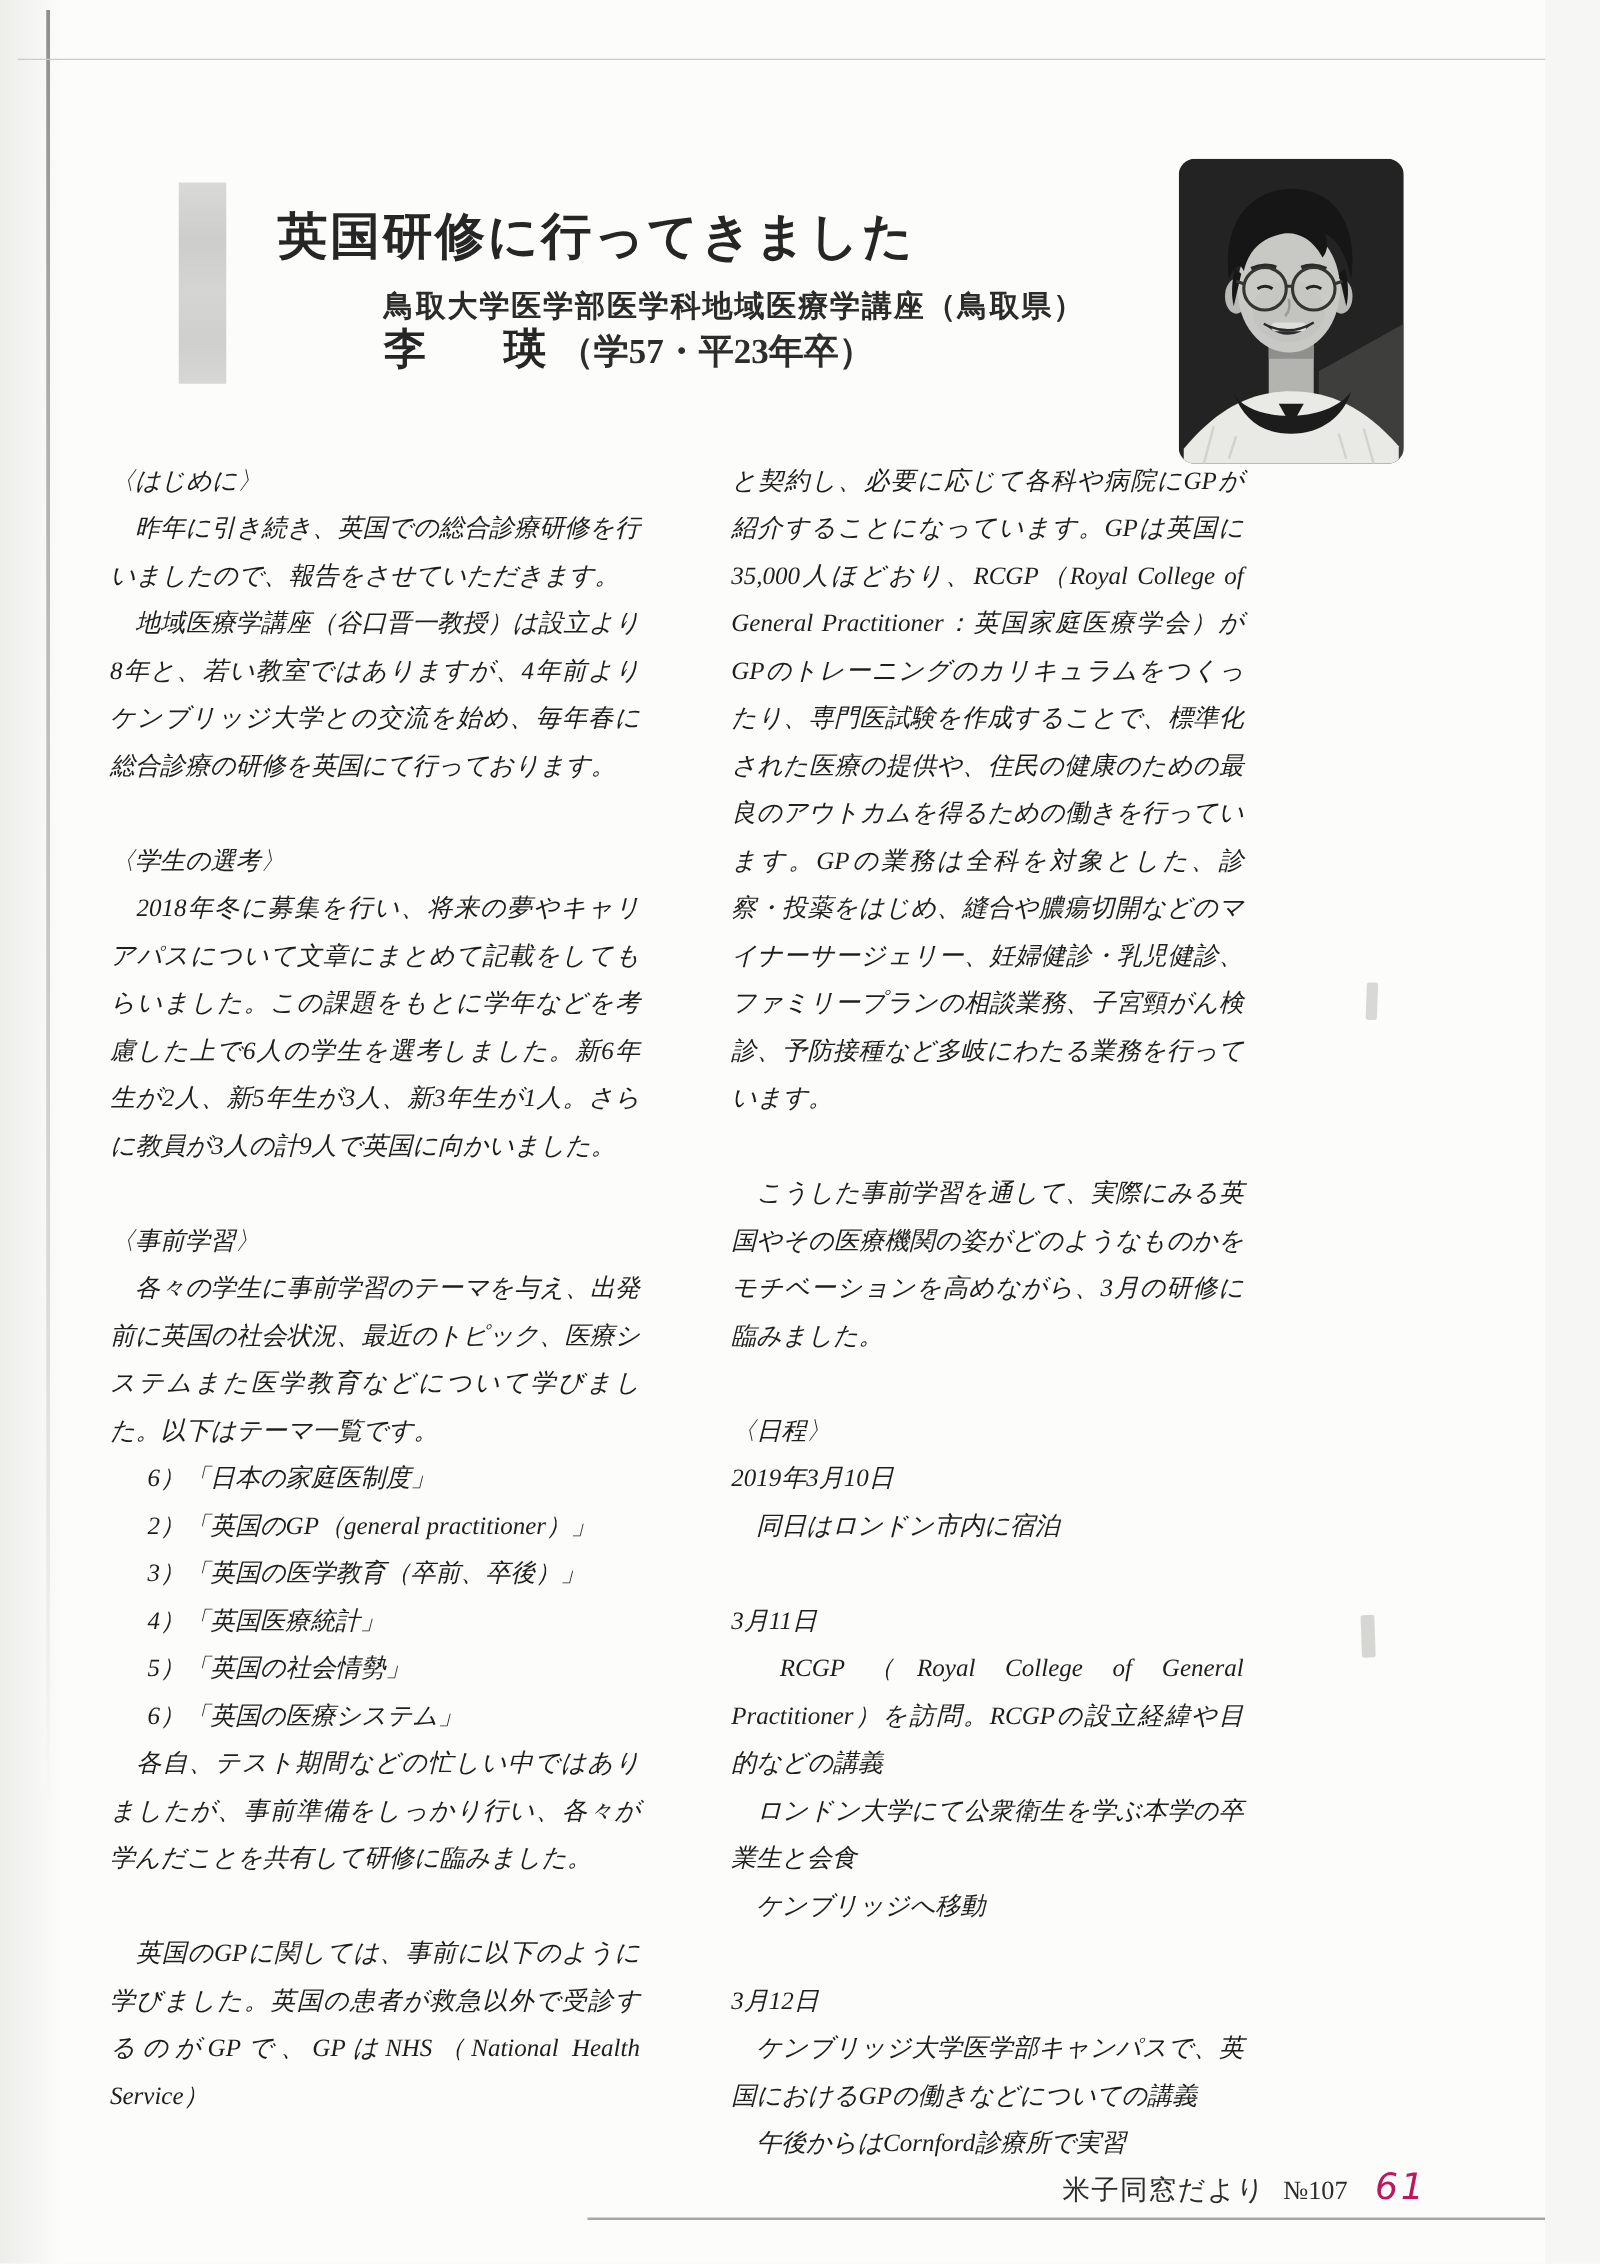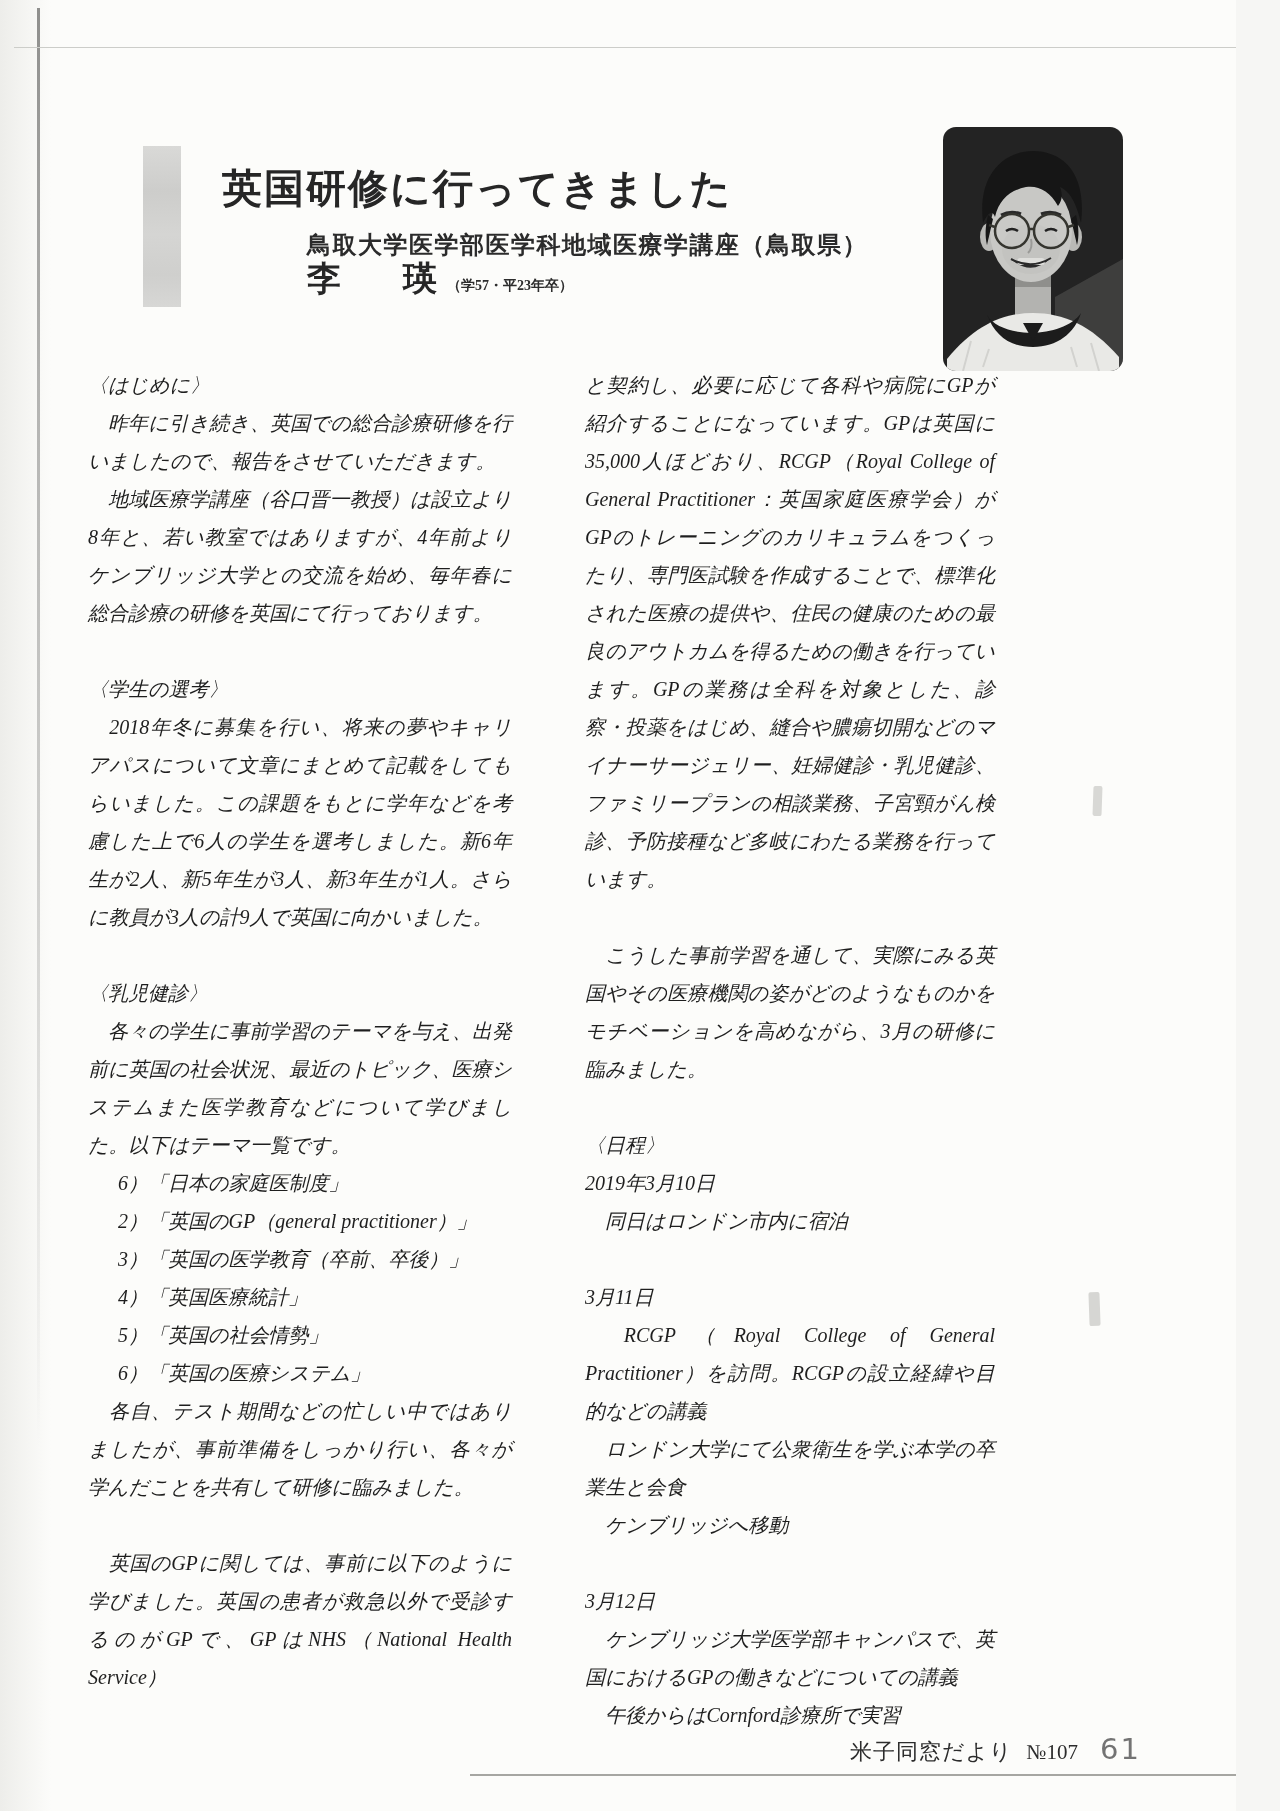--- a/index.html
+++ b/index.html
@@ -58,21 +58,21 @@
     text-align:center;
   }
   .author-row {
     position:absolute; left:307px; top:256px;
     display:flex; align-items:baseline; white-space:nowrap;
   }
   .author-surname, .author-given {
     font-size:34px; font-weight:bold; color:#262626;
   }
   .author-given { margin-left:62px; }
-  .author-note { margin-left:10px; font-size:14px; font-weight:bold; color:#2d2d2d; }
+  .author-note { margin-left:10px; font-size:28px; font-weight:bold; color:#2d2d2d; }
   
   .photo {
     position:absolute; left:943px; top:127px; width:180px; height:244px;
   }
   
   .col { position:absolute; top:366px; color:#1e1e1e;font-style:italic; }
   .col-left  { left:88px;  width:424px; }
   .col-right { left:585px; width:410px; }
   .block { font-size:20px; line-height:38px; text-align:justify; }
   .heading { text-align:left; }
@@ -80,21 +80,21 @@
   .spacer { height:38px; }
   
   .footer {
     position:absolute; top:1732px; right:95px;
     display:flex; align-items:baseline; white-space:nowrap;
   }
   .footer-pub { font-size:22px; color:#2c2c2c; letter-spacing:1px;text-align:right; }
   .footer-issue { font-size:21px; color:#2c2c2c; margin-left:14px; }
   .footer-page {
     font-family:"DejaVu Sans","Liberation Sans",sans-serif;
-    font-size:29px; color:#737373; margin-left:22px; letter-spacing:2px;
+    font-size:29px; color:#be185d; margin-left:22px; letter-spacing:2px;font-style:italic;
   }
 </style>
 </head>
 <body>
 
 <div class="page">
 
   <div class="left-page-shadow"></div>
   <div class="spine-line"></div>
   <div class="top-scan-line"></div>
@@ -166,21 +166,21 @@
   </div>
 
   <div class="col col-left">
       <div class="block heading">〈はじめに〉</div>
       <div class="block para">　昨年に引き続き、英国での総合診療研修を行いましたので、報告をさせていただきます。</div>
       <div class="block para">　地域医療学講座（谷口晋一教授）は設立より8年と、若い教室ではありますが、4年前よりケンブリッジ大学との交流を始め、毎年春に総合診療の研修を英国にて行っております。</div>
       <div class="block spacer"></div>
       <div class="block heading">〈学生の選考〉</div>
       <div class="block para">　2018年冬に募集を行い、将来の夢やキャリアパスについて文章にまとめて記載をしてもらいました。この課題をもとに学年などを考慮した上で6人の学生を選考しました。新6年生が2人、新5年生が3人、新3年生が1人。さらに教員が3人の計9人で英国に向かいました。</div>
       <div class="block spacer"></div>
-      <div class="block heading">〈乳児健診〉</div>
+      <div class="block heading">〈事前学習〉</div>
       <div class="block para">　各々の学生に事前学習のテーマを与え、出発前に英国の社会状況、最近のトピック、医療システムまた医学教育などについて学びました。以下はテーマ一覧です。</div>
       <div class="block list">6）「日本の家庭医制度」</div>
       <div class="block list">2）「英国のGP（general practitioner）」</div>
       <div class="block list">3）「英国の医学教育（卒前、卒後）」</div>
       <div class="block list">4）「英国医療統計」</div>
       <div class="block list">5）「英国の社会情勢」</div>
       <div class="block list">6）「英国の医療システム」</div>
       <div class="block para">　各自、テスト期間などの忙しい中ではありましたが、事前準備をしっかり行い、各々が学んだことを共有して研修に臨みました。</div>
       <div class="block spacer"></div>
       <div class="block para">　英国のGPに関しては、事前に以下のように学びました。英国の患者が救急以外で受診するのがGPで、GPはNHS（National Health Service）</div>

